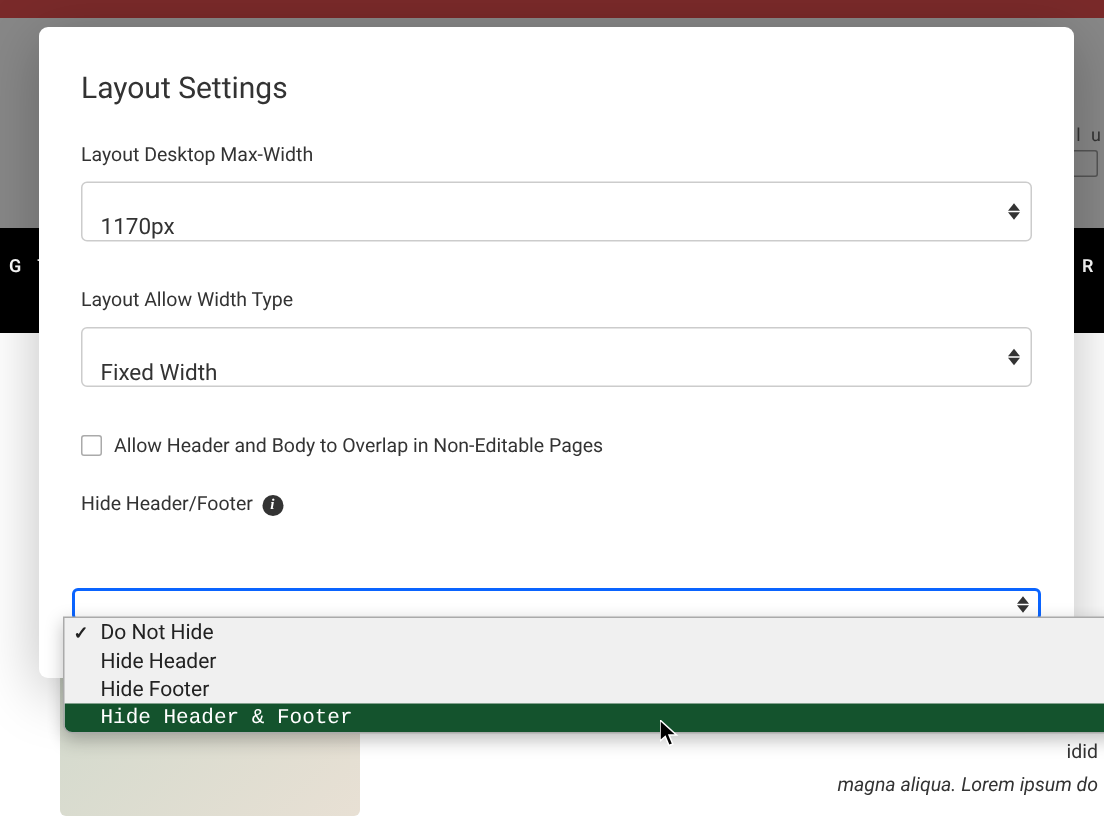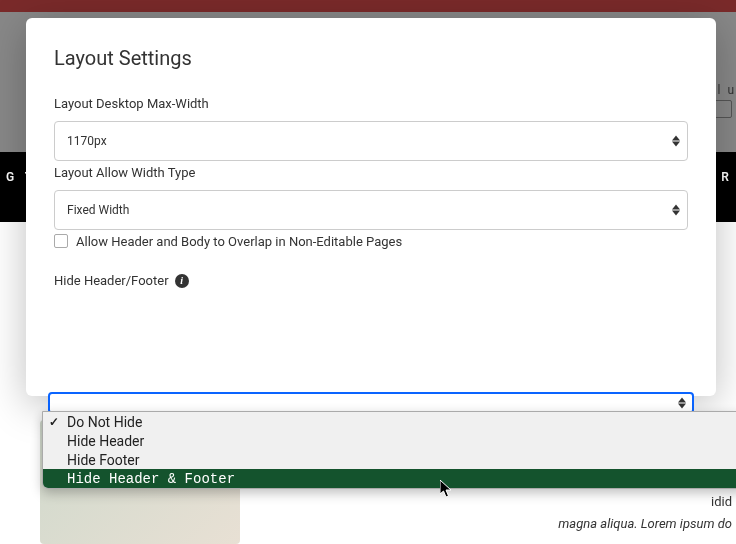--- a/index.html
+++ b/index.html
@@ -67,43 +67,43 @@
       padding: 28px 28px 48px 28px;
       z-index: 10;
     }
     .modal-title {
       font-size: 20px;
       font-weight: 400;
       color: #333;
       margin-bottom: 26px;
     }
     .field-group {
-      margin-bottom: 4px;
+      margin-bottom: 32px;
     }
     .field-label {
       font-size: 13px;
       color: #333;
       display: block;
       margin-bottom: 10px;
     }
     .select-wrap {
       position: relative;
       width: 100%;
     }
     .select-box {
       width: 100%;
       height: 40px;
       border: 1px solid #ccc;
       border-radius: 4px;
       background: #fff;
       padding: 0 12px;
-      font-size: 12px;
-      color: #333;
-      display: flex;
-      align-items: center;
+      font-size: 15px;
+      color: #333;
+      display: flex;
+      align-items: flex-end;
       cursor: pointer;
     }
     .select-caret {
       position: absolute;
       right: 8px;
       top: 50%;
       transform: translateY(-50%);
       display: flex;
       flex-direction: column;
       gap: 1px;

